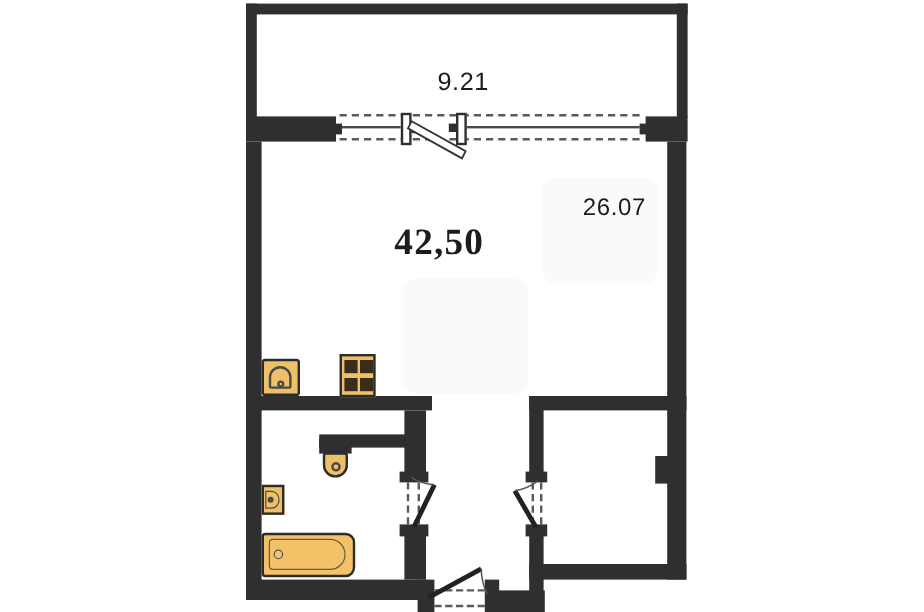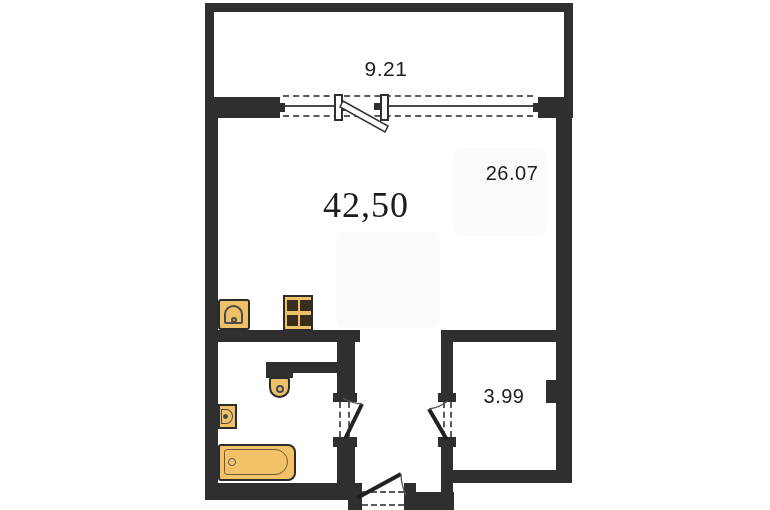--- a/index.html
+++ b/index.html
@@ -14,21 +14,21 @@
   .dash-v{position:absolute;width:0;border-left:2px dashed #5a5a5a;}
   .solid-h{position:absolute;height:2px;background:#4a4a4a;}
   .frame{position:absolute;background:#fff;border:2px solid #2f2f2f;box-sizing:border-box;}
   .nub{position:absolute;background:var(--c-wall,#2f2f2f);}
   .label{
     position:absolute;text-align:center;color:var(--c-label,#1c1c1c);
     font-size:20px;letter-spacing:.5px;white-space:nowrap;
   }
   .label-total{
     font-family:"Liberation Serif","DejaVu Serif",serif;
-    font-weight:normal;font-size:36px;letter-spacing:1px;
+    font-weight:bold;font-size:31px;letter-spacing:1px;
   }
   .fix{position:absolute;box-sizing:border-box;background:var(--c-fixture-fill,#eec169);border:2px solid #2c2c2c;}
   .fix-inner{position:absolute;box-sizing:border-box;border:2px solid #4a4a4a;background:transparent;}
   .dot{position:absolute;box-sizing:border-box;border:2px solid #4a4a4a;border-radius:50%;background:transparent;}
   .burner{position:absolute;width:11px;height:11px;background:#3a2d1c;}
   .svg-overlay{position:absolute;left:0;top:0;pointer-events:none;}
 </style>
 </head>
 <body>
 
@@ -119,15 +119,14 @@
   </div>
 
   <div class="fix" style="left:218px;top:444px;width:78px;height:37px;background:var(--c-bathtub-fill,#f3c268);border-width:2.5px;border-radius:3px 8px 8px 3px;">
     <div class="fix-inner" style="left:4px;top:3px;width:64px;height:26px;border-width:1.5px;border-color:#6b5b3a;border-radius:4px 16px 16px 4px;"></div>
     <div class="dot" style="left:8px;top:12px;width:8px;height:8px;border-width:1.5px;border-color:#555555;"></div>
   </div>
 
   <div class="label" style="left:350px;top:33px;width:72px;font-size:21px;margin-top:24px;">9.21</div>
   <div class="label" style="left:476px;top:128px;width:72px;margin-top:34px;">26.07</div>
   <div class="label label-total" style="left:306px;top:184px;width:120px;">42,50</div>
-  <div class="label" style="left:468px;top:385px;width:72px;">3.99</div>
 
 </div>
 
 </body></html>

